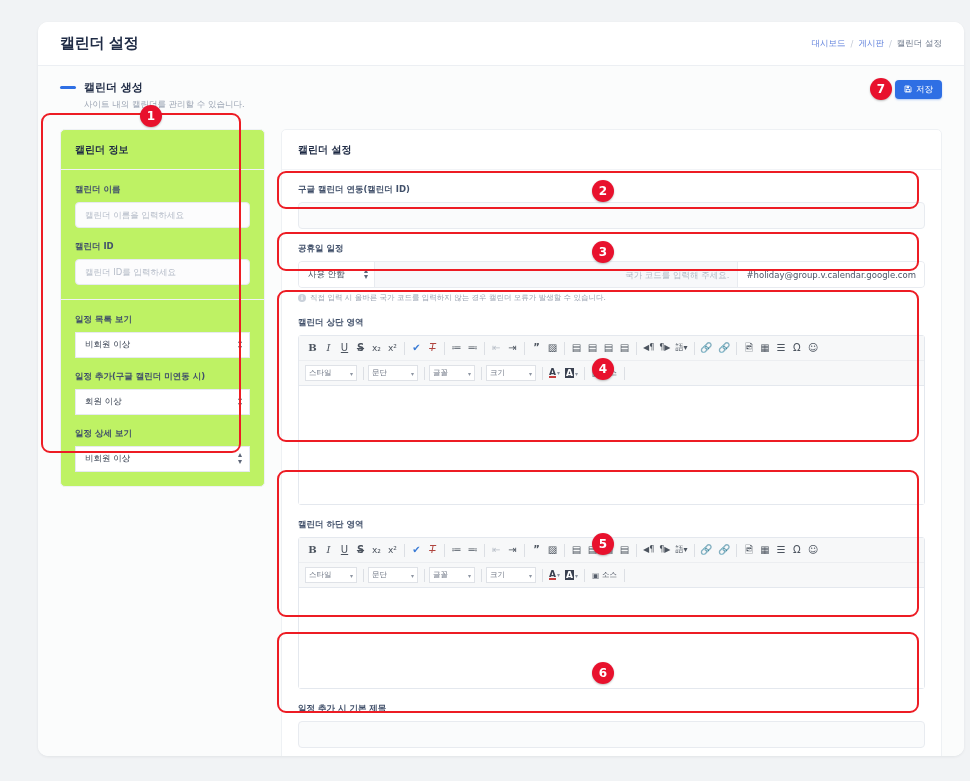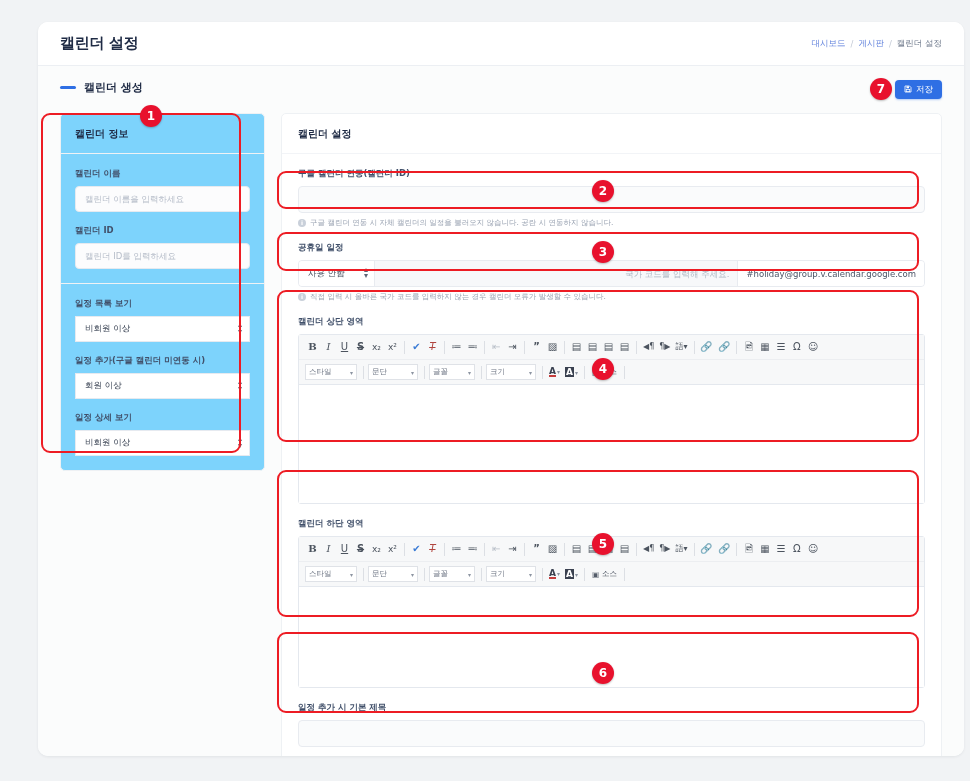--- a/index.html
+++ b/index.html
@@ -77,21 +77,21 @@
   .save-icon{ display:inline-block; }
 
   
   .cols{
     display:flex; gap:16px; margin-top:18px;
   }
   .col-left{ width:205px; flex:none; }
   .col-right{ flex:1; }
 
   .panel{
-    background:#7dd3fc;
+    background:#bef264;
     border:1px solid #eef1f4;
     border-radius:5px;
   }
 
   .panel-title{
     font-size:10px; font-weight:bold; color:#1f2b45;
     padding:13px 14px 12px 14px;
     border-bottom:1px solid #f0f2f5;
   }
   .panel-body{ padding:14px; }
@@ -299,20 +299,21 @@
       <span class="crumb-current">캘린더 설정</span>
     </div>
   </div>
 
   <div class="page-body">
 
     <div class="section-head">
       <span class="sect-dash"></span>
       <span class="sect-title">캘린더 생성</span>
     </div>
+    <div class="sect-sub">사이트 내의 캘린더를 관리할 수 있습니다.</div>
 
     <button class="save-btn">
       <span class="save-icon">
         <svg width="8" height="8" viewBox="0 0 16 16" aria-hidden="true">
           <path d="M2 2h9l3 3v9H2V2z" fill="none" stroke="#ffffff" stroke-width="1.6"></path>
           <rect x="5" y="2.6" width="5" height="4" fill="#ffffff"></rect>
           <rect x="4.5" y="9" width="7" height="4.4" fill="none" stroke="#ffffff" stroke-width="1.4"></rect>
         </svg>
       </span>
       <span>저장</span>
@@ -376,24 +377,20 @@
       </div>
 
       <div class="col-right">
         <div class="right-card">
           <div class="rc-head">캘린더 설정</div>
           <div class="rc-body">
 
             <div class="r-field">
               <label class="r-label">구글 캘린더 연동(캘린더 ID)</label>
               <input class="wide-input" type="text" placeholder="" style="">
-              <div class="hint">
-                <span class="hint-ico">i</span>
-                <span>구글 캘린더 연동 시 자체 캘린더의 일정을 불러오지 않습니다. 공란 시 연동하지 않습니다.</span>
-              </div>
             </div>
 
             <div class="r-field">
               <label class="r-label">공휴일 일정</label>
               <div class="holiday-row">
                 <div class="holiday-select">
                   <span>사용 안함</span>
                   <span class="updown">
                       <span>▴</span>
                       <span>▾</span>

